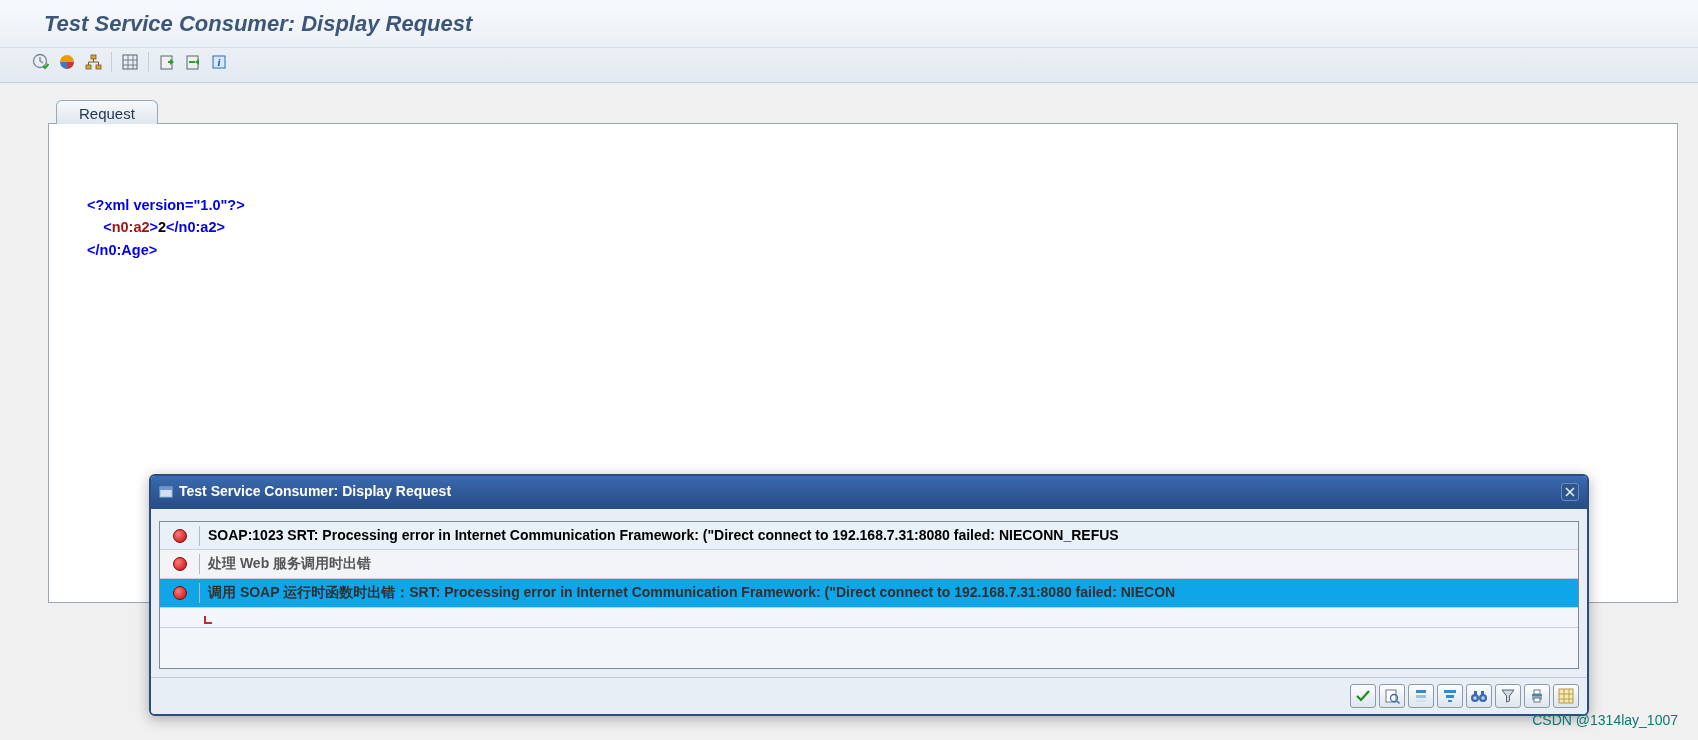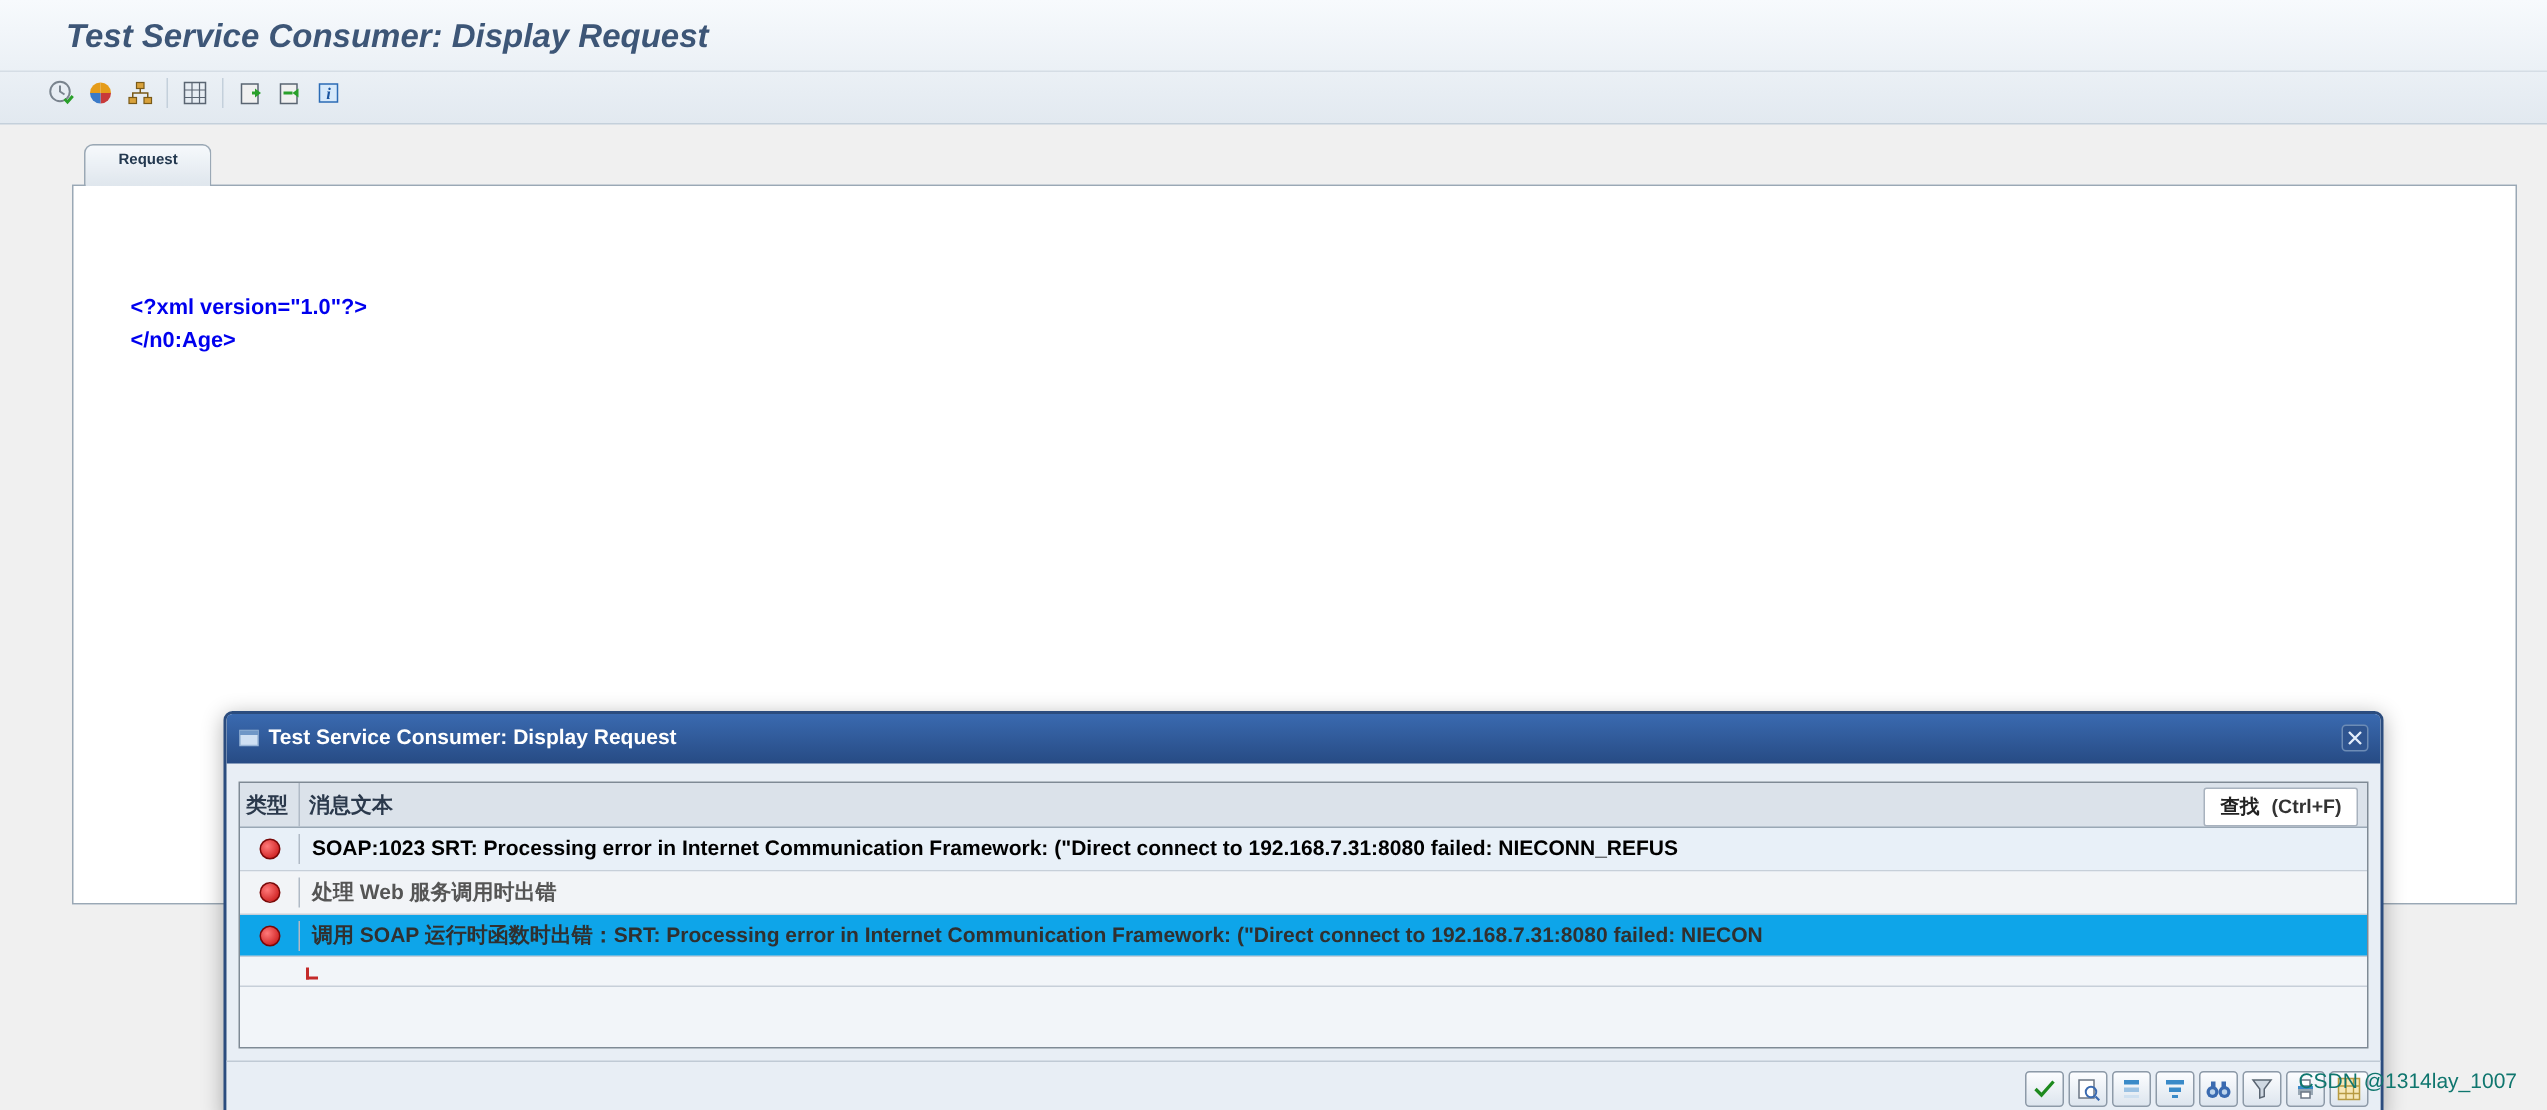--- a/index.html
+++ b/index.html
@@ -55,33 +55,32 @@
 
   
   .tab-strip {
     margin: 14px 0 0 56px;
     display: flex;
     align-items: flex-end;
     height: 26px;
   }
   .tab {
     position: relative;
-    padding: 4px 22px 12px 22px;
-    font-size: 10px;
+    padding: 4px 22px 2px 22px;
+    font-size: 15px;
     color: #23384f;
     border-top: 1px solid #9aa8b5;
     border-left: 1px solid #9aa8b5;
     border-right: 1px solid #9aa8b5;
     border-top-left-radius: 6px;
     border-top-right-radius: 6px;
     background: linear-gradient(#f6f9fc, #dfe6ed);
     cursor: pointer;
     bottom: -1px;
     z-index: 2;
-    font-weight: bold;
   }
 
   
   .xml-panel {
     margin: 0 20px 0 48px;
     border: 1px solid #9aa8b5;
     background: #fff;
     padding: 70px 20px 40px 30px;
     font-family: Verdana, Arial, sans-serif;
     font-size: 14.5px;
@@ -296,49 +295,40 @@
     </span>
   </div>
 </div>
 
 <div class="tab-strip">
   <div class="tab">Request</div>
 </div>
 
 <div class="xml-panel">
   <div class="xml-line">  <span class="pi">&lt;?xml version="1.0"?&gt;</span></div>
+  <div class="xml-line">      <span class="angle">&lt;</span><span class="tag">n0:a2</span><span class="angle">&gt;</span><span class="txt">2</span><span class="angle">&lt;/n0:a2&gt;</span></div>
   <div class="xml-line">  <span class="angle">&lt;/n0:Age&gt;</span></div>
 
   <div class="dialog">
     <div class="dlg-title">
       <span class="title-icon">
         <svg width="14" height="14" viewBox="0 0 14 14">
             <rect x="1" y="2" width="12" height="10" fill="#cfe0f3" stroke="#9cb8d8"></rect>
             <rect x="1" y="2" width="12" height="3" fill="#6f97c7"></rect>
           </svg>
       </span>
       <span class="title-text">Test Service Consumer: Display Request</span>
       <span class="dlg-close">
         <svg width="10" height="10" viewBox="0 0 10 10">
             <path d="M1 1l8 8M9 1l-8 8" stroke="#e3eefb" stroke-width="1.6"></path>
           </svg>
       </span>
     </div>
     <div class="dlg-body">
       <div class="msg-table">
-        <div class="msg-header">
-          <div class="col-type">类型</div>
-          <div class="col-text">
-            <span>消息文本</span>
-            <span class="find-badge">
-              <span>查找</span>
-              <span class="shortcut">(Ctrl+F)</span>
-            </span>
-          </div>
-        </div>
 
         <div class="msg-row blue">
           <div class="row-type">
               <span class="err-dot"></span>
             </div>
           <div class="row-text">SOAP:1023 SRT: Processing error in Internet Communication Framework: ("Direct connect to 192.168.7.31:8080 failed: NIECONN_REFUS</div>
         </div>
         <div class="msg-row gray">
           <div class="row-type">
               <span class="err-dot"></span>

